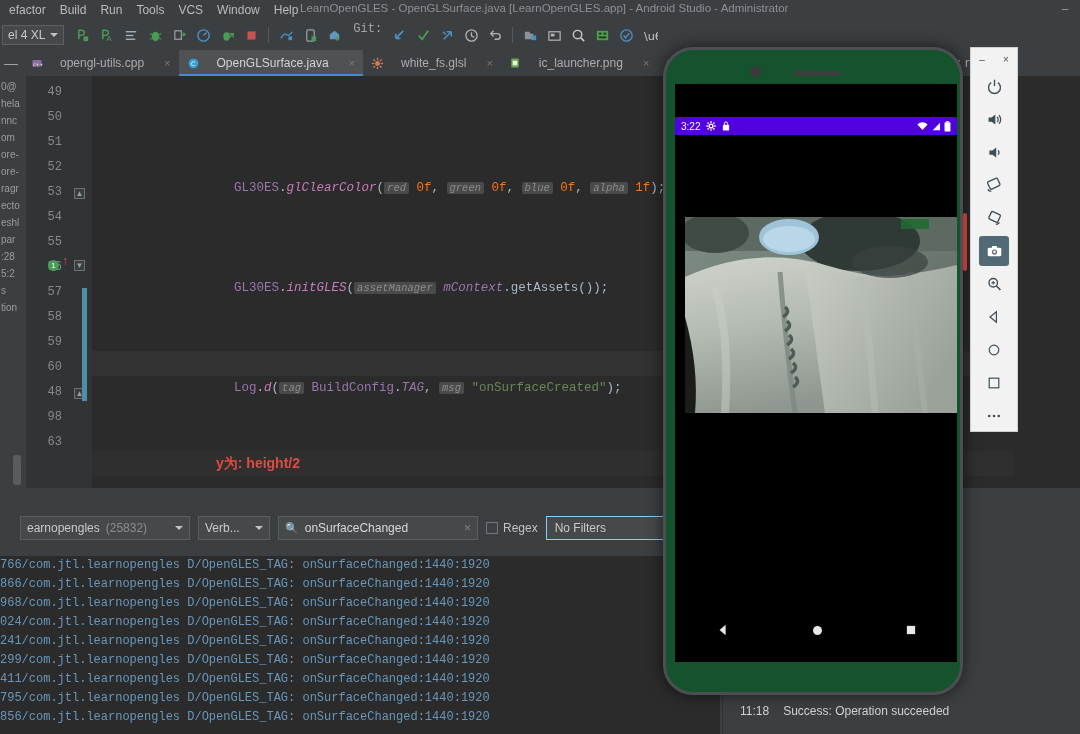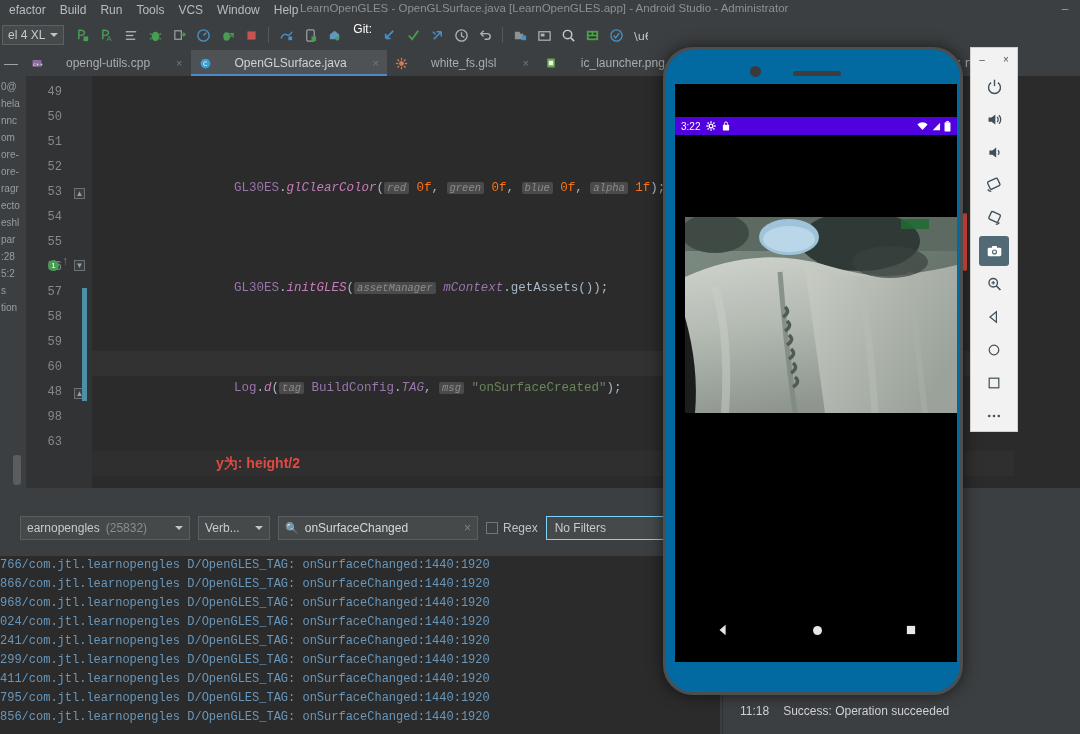--- a/index.html
+++ b/index.html
@@ -42,31 +42,31 @@
     height: 20px; padding: 0 5px; font-size: 12px; color: #c8cace;
     margin-right: 6px; white-space: nowrap;
   }
   .caret { width: 0; height: 0; border-left: 4px solid transparent;
            border-right: 4px solid transparent; border-top: 4px solid #c0c2c5; }
   .tb-icon {
     width: 22px; height: 22px; display: flex; align-items: center;
     justify-content: center; font-size: 13px;
   }
   .tb-sep { width: 1px; height: 16px; background: #555759; margin: 0 4px; }
-  .git-label { font-size: 12px; color: #ffffff; margin: 0 4px 12px 6px; }
+  .git-label { font-size: 12px; color: #a3a3a3; margin: 0 4px 12px 6px; font-family: Liberation Mono, monospace; }
 
   
   .tabbar {
     position: absolute; left: 0; top: 50px; width: 1080px; height: 26px;
     background: #3c3f41; display: flex; align-items: flex-end;
   }
   .hidebar { width: 22px; height: 26px; display:flex; align-items:center; justify-content:center;
              color: #a0a3a6; font-size: 14px; }
   .tab {
-    display: flex; align-items: center; gap: 23px; height: 26px;
+    display: flex; align-items: center; gap: 17px; height: 26px;
     padding: 0 8px; font-size: 12px; color: #a9acb0; white-space: nowrap;
     position: relative;
   }
   .tab.active { background: #4e5254; color: #d0d3d6; }
   .tab.active::after {
     content: ""; position: absolute; left: 0; bottom: 0; width: 100%;
     height: 2px; background: #4a88c7;
   }
   .tab .x { color: #77797c; font-size: 11px; margin-left: 3px; }
   .tab-ico { width: 13px; height: 13px; display:flex; align-items:center;
@@ -187,21 +187,21 @@
   .build-line { position: absolute; white-space: nowrap; }
   .build-div { position: absolute; left: 722px; top: 488px; width: 1px; height: 246px; background: #2f3132; }
   .status-row {
     position: absolute; left: 740px; top: 700px; width: 340px; height: 22px;
     display: flex; align-items: center; gap: 14px; font-size: 12px; color: #d0d2d5;
   }
 
   
   .emu-frame {
     position: absolute; left: 663px; top: 47px; width: 300px; height: 648px;
-    background: #0369a1; border-radius: 30px;
+    background: #14532d; border-radius: 30px;
     border: 3px solid #4c4f51;
     box-shadow: 0 0 16px rgba(0,0,0,.6);
   }
   .emu-screen {
     position: absolute; left: 9px; top: 34px; width: 282px; height: 578px;
     background: #000; overflow: hidden;
   }
   .notch-cam {
     position: absolute; left: 84px; top: 16px; width: 11px; height: 11px;
     border-radius: 50%; background: #3a3a3a;

